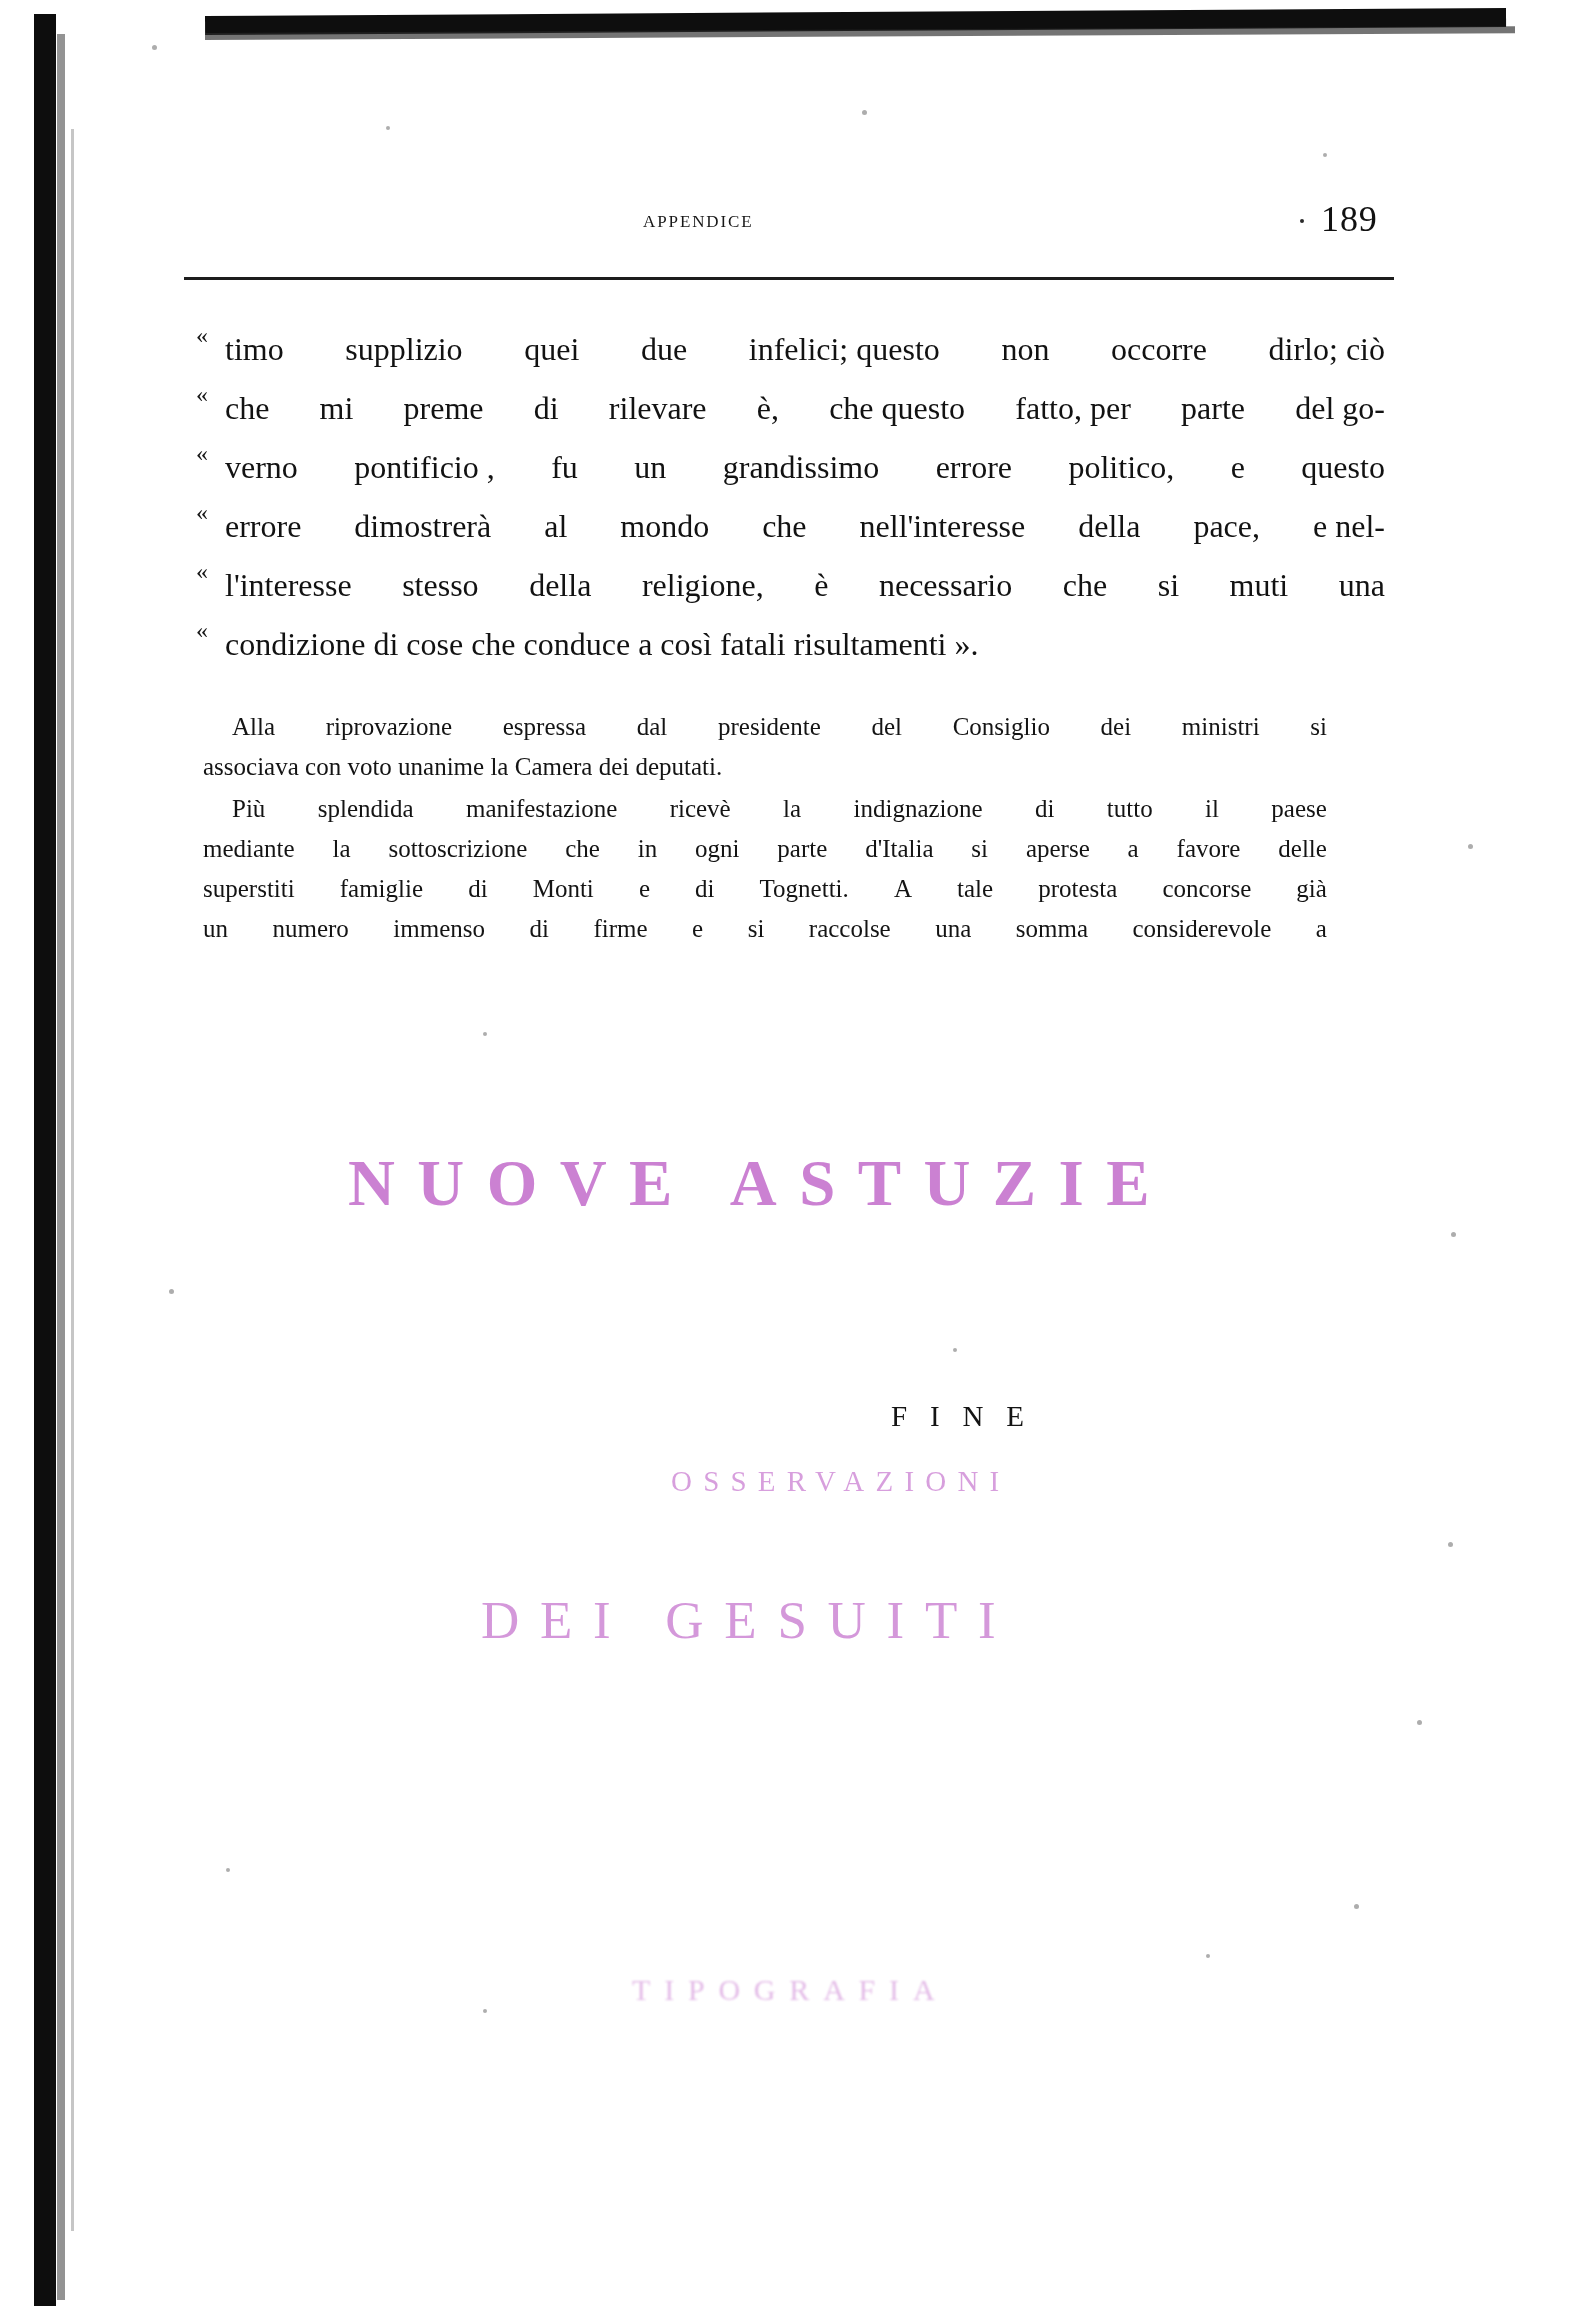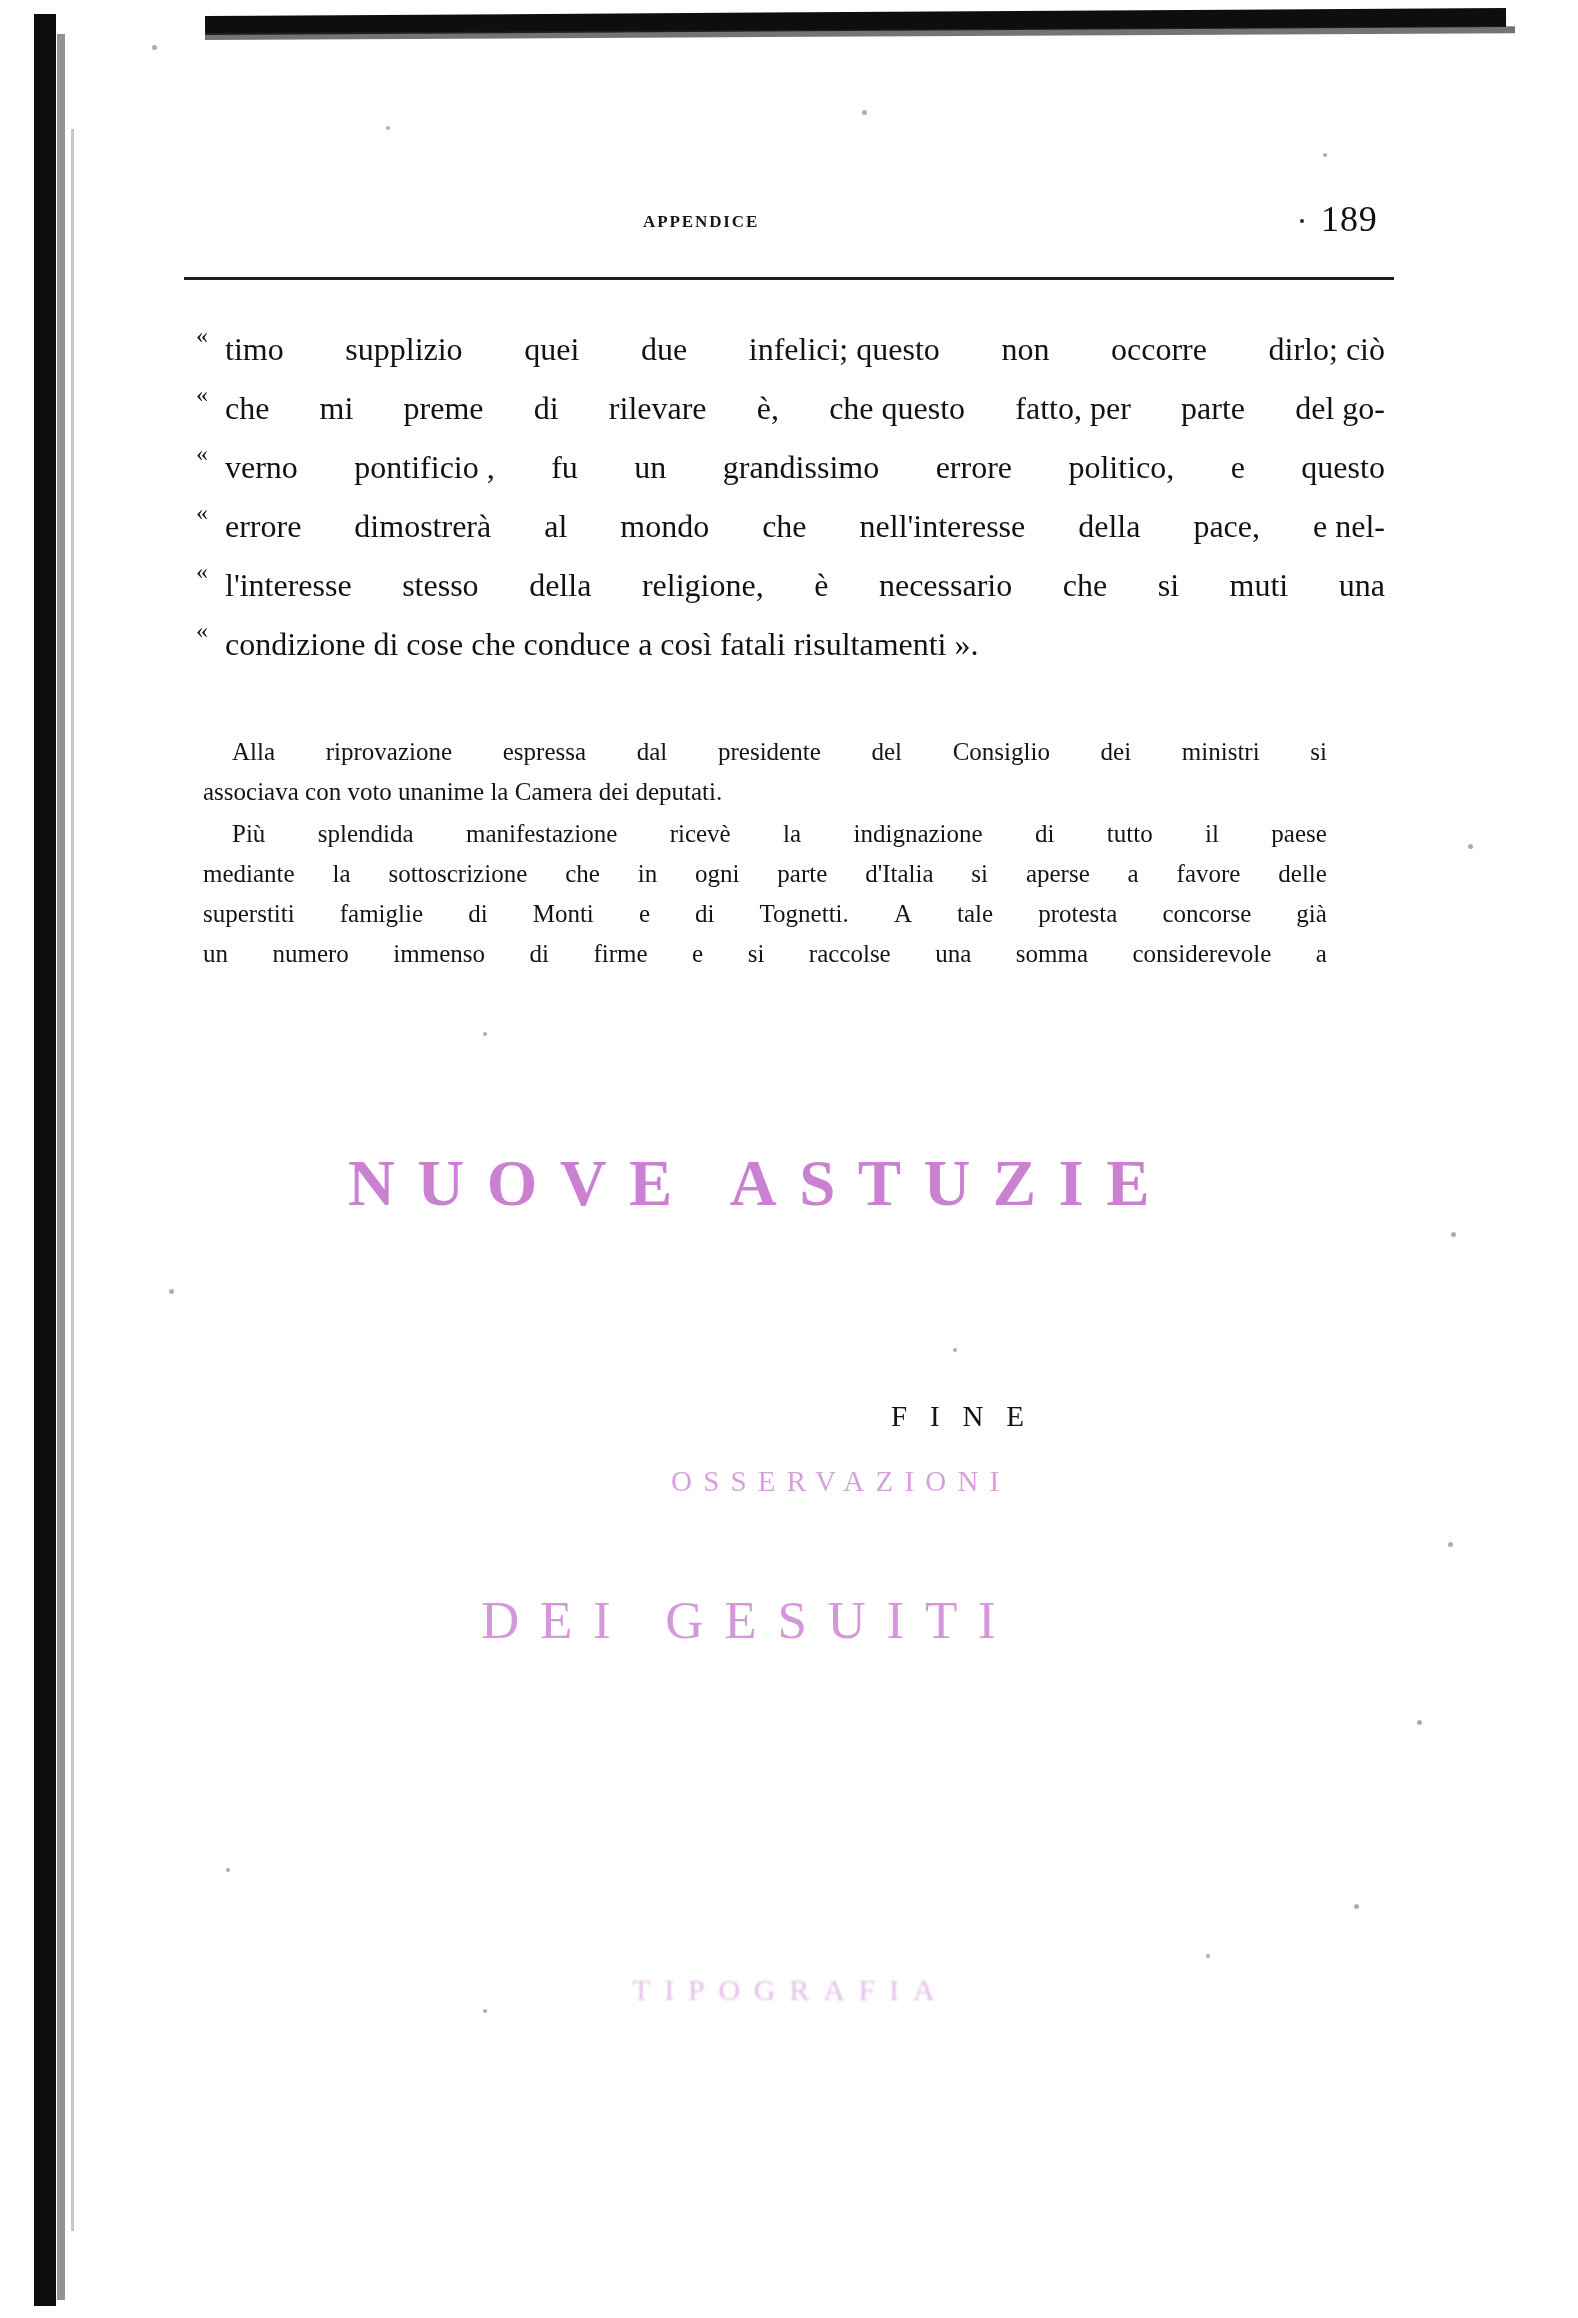--- a/index.html
+++ b/index.html
@@ -89,21 +89,21 @@
     top: 205px;
     width: 1210px;
     height: 34px;
   }
   .running-head .rh-title {
     position: absolute;
     left: 459px;
     top: 6.9px;
     font-family: "Liberation Serif", serif;
     font-size: 17px;
-    font-weight: bold;
+    font-weight: normal;
     letter-spacing: 1.9px;
     color: #171717;
   }
   .running-head .rh-dot {
     position: absolute;
     left: 1116px;
     top: 13.8px;
     width: 4.3px;
     height: 4.3px;
     background: #2a2a2a;
@@ -163,21 +163,20 @@
 
   
   .para {
     position: absolute;
     width: 1124px;
     left: 19px;
     font-size: 25px;
     line-height: 40px;
     color: #141414;
     text-align: justify;
-    margin-top: 25px;
   }
   .para .pline {
     display: flex;
     justify-content: space-between;
     white-space: nowrap;
   }
   .para .pline.last {
     display: block;
   }
   .para .indent {

